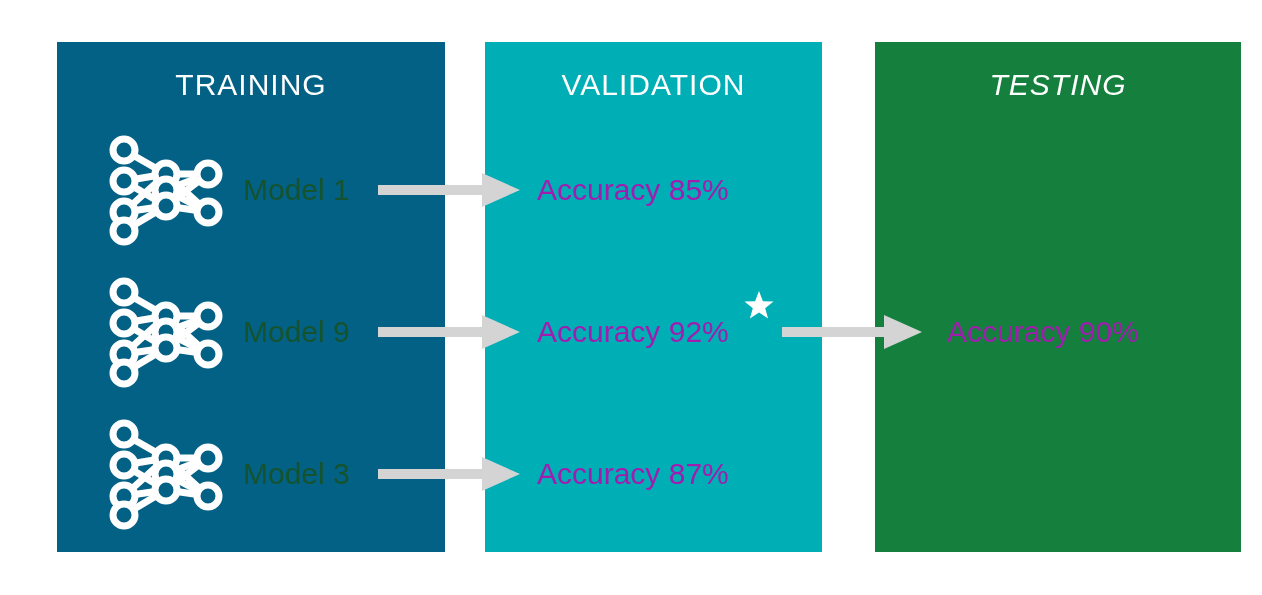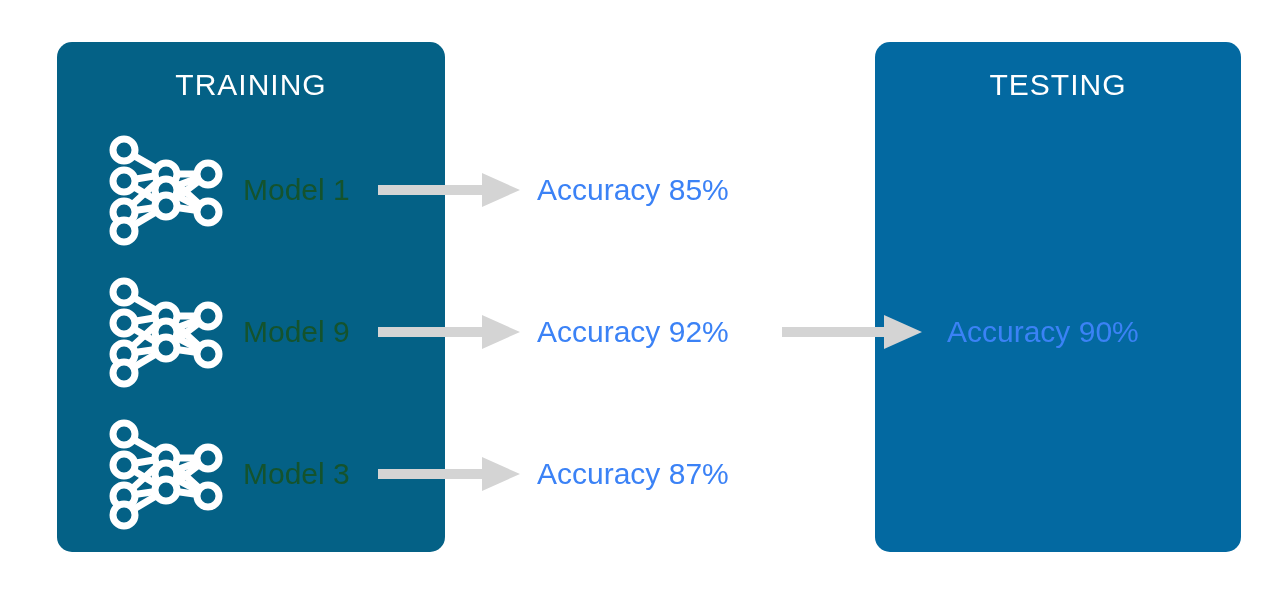--- a/index.html
+++ b/index.html
@@ -17,25 +17,24 @@
     background: #ffffff;
     overflow: hidden;
   }
 
   
   .panel {
     position: absolute;
     top: 42px;
     height: 510px;
     box-sizing: border-box;
-    border-radius: 15px;
   }
   .panel-training   { left: 57px;  width: 388px; background: #046186; }
   .panel-validation { left: 485px; width: 337px; background: #00AEB5; }
-  .panel-testing    { left: 875px; width: 366px; background: #0369a1; }
+  .panel-testing    { left: 875px; width: 366px; background: #15803d; font-style: italic; }
 
   .panel-title {
     position: absolute;
     top: 26px;
     left: 0;
     width: 100%;
     text-align: center;
     color: #ffffff;
     font-size: 30px;
     letter-spacing: 1px;
@@ -72,21 +71,21 @@
     color: #14532d;
     font-size: 30px;
     font-weight: 400;
     white-space: nowrap;
   }
 
   
   .acc-label {
     position: absolute;
     transform: translateY(-50%);
-    color: #3b82f6;
+    color: #a21caf;
     font-size: 30px;
     font-weight: 400;
     white-space: nowrap;
   }
   .acc-validation { left: 537px; }
   .acc-testing    { left: 947px; }
 
   .star {
     position: absolute;
     left: 744px;
@@ -109,20 +108,23 @@
 </style>
 </head>
 <body>
 
 <div id="diagram">
 
   <div class="panel panel-training">
     <div class="panel-title">TRAINING</div>
   </div>
 
+  <div class="panel panel-validation">
+    <div class="panel-title">VALIDATION</div>
+  </div>
 
   <div class="panel panel-testing">
     <div class="panel-title">TESTING</div>
   </div>
 
   <div class="row row-1">
     <div class="nn-icon">
       <svg viewBox="0 0 122 112" xmlns="http://www.w3.org/2000/svg">
         <g stroke="#ffffff" stroke-width="7" fill="none" stroke-linecap="round">
           <line x1="19" y1="16" x2="61" y2="40"></line>

